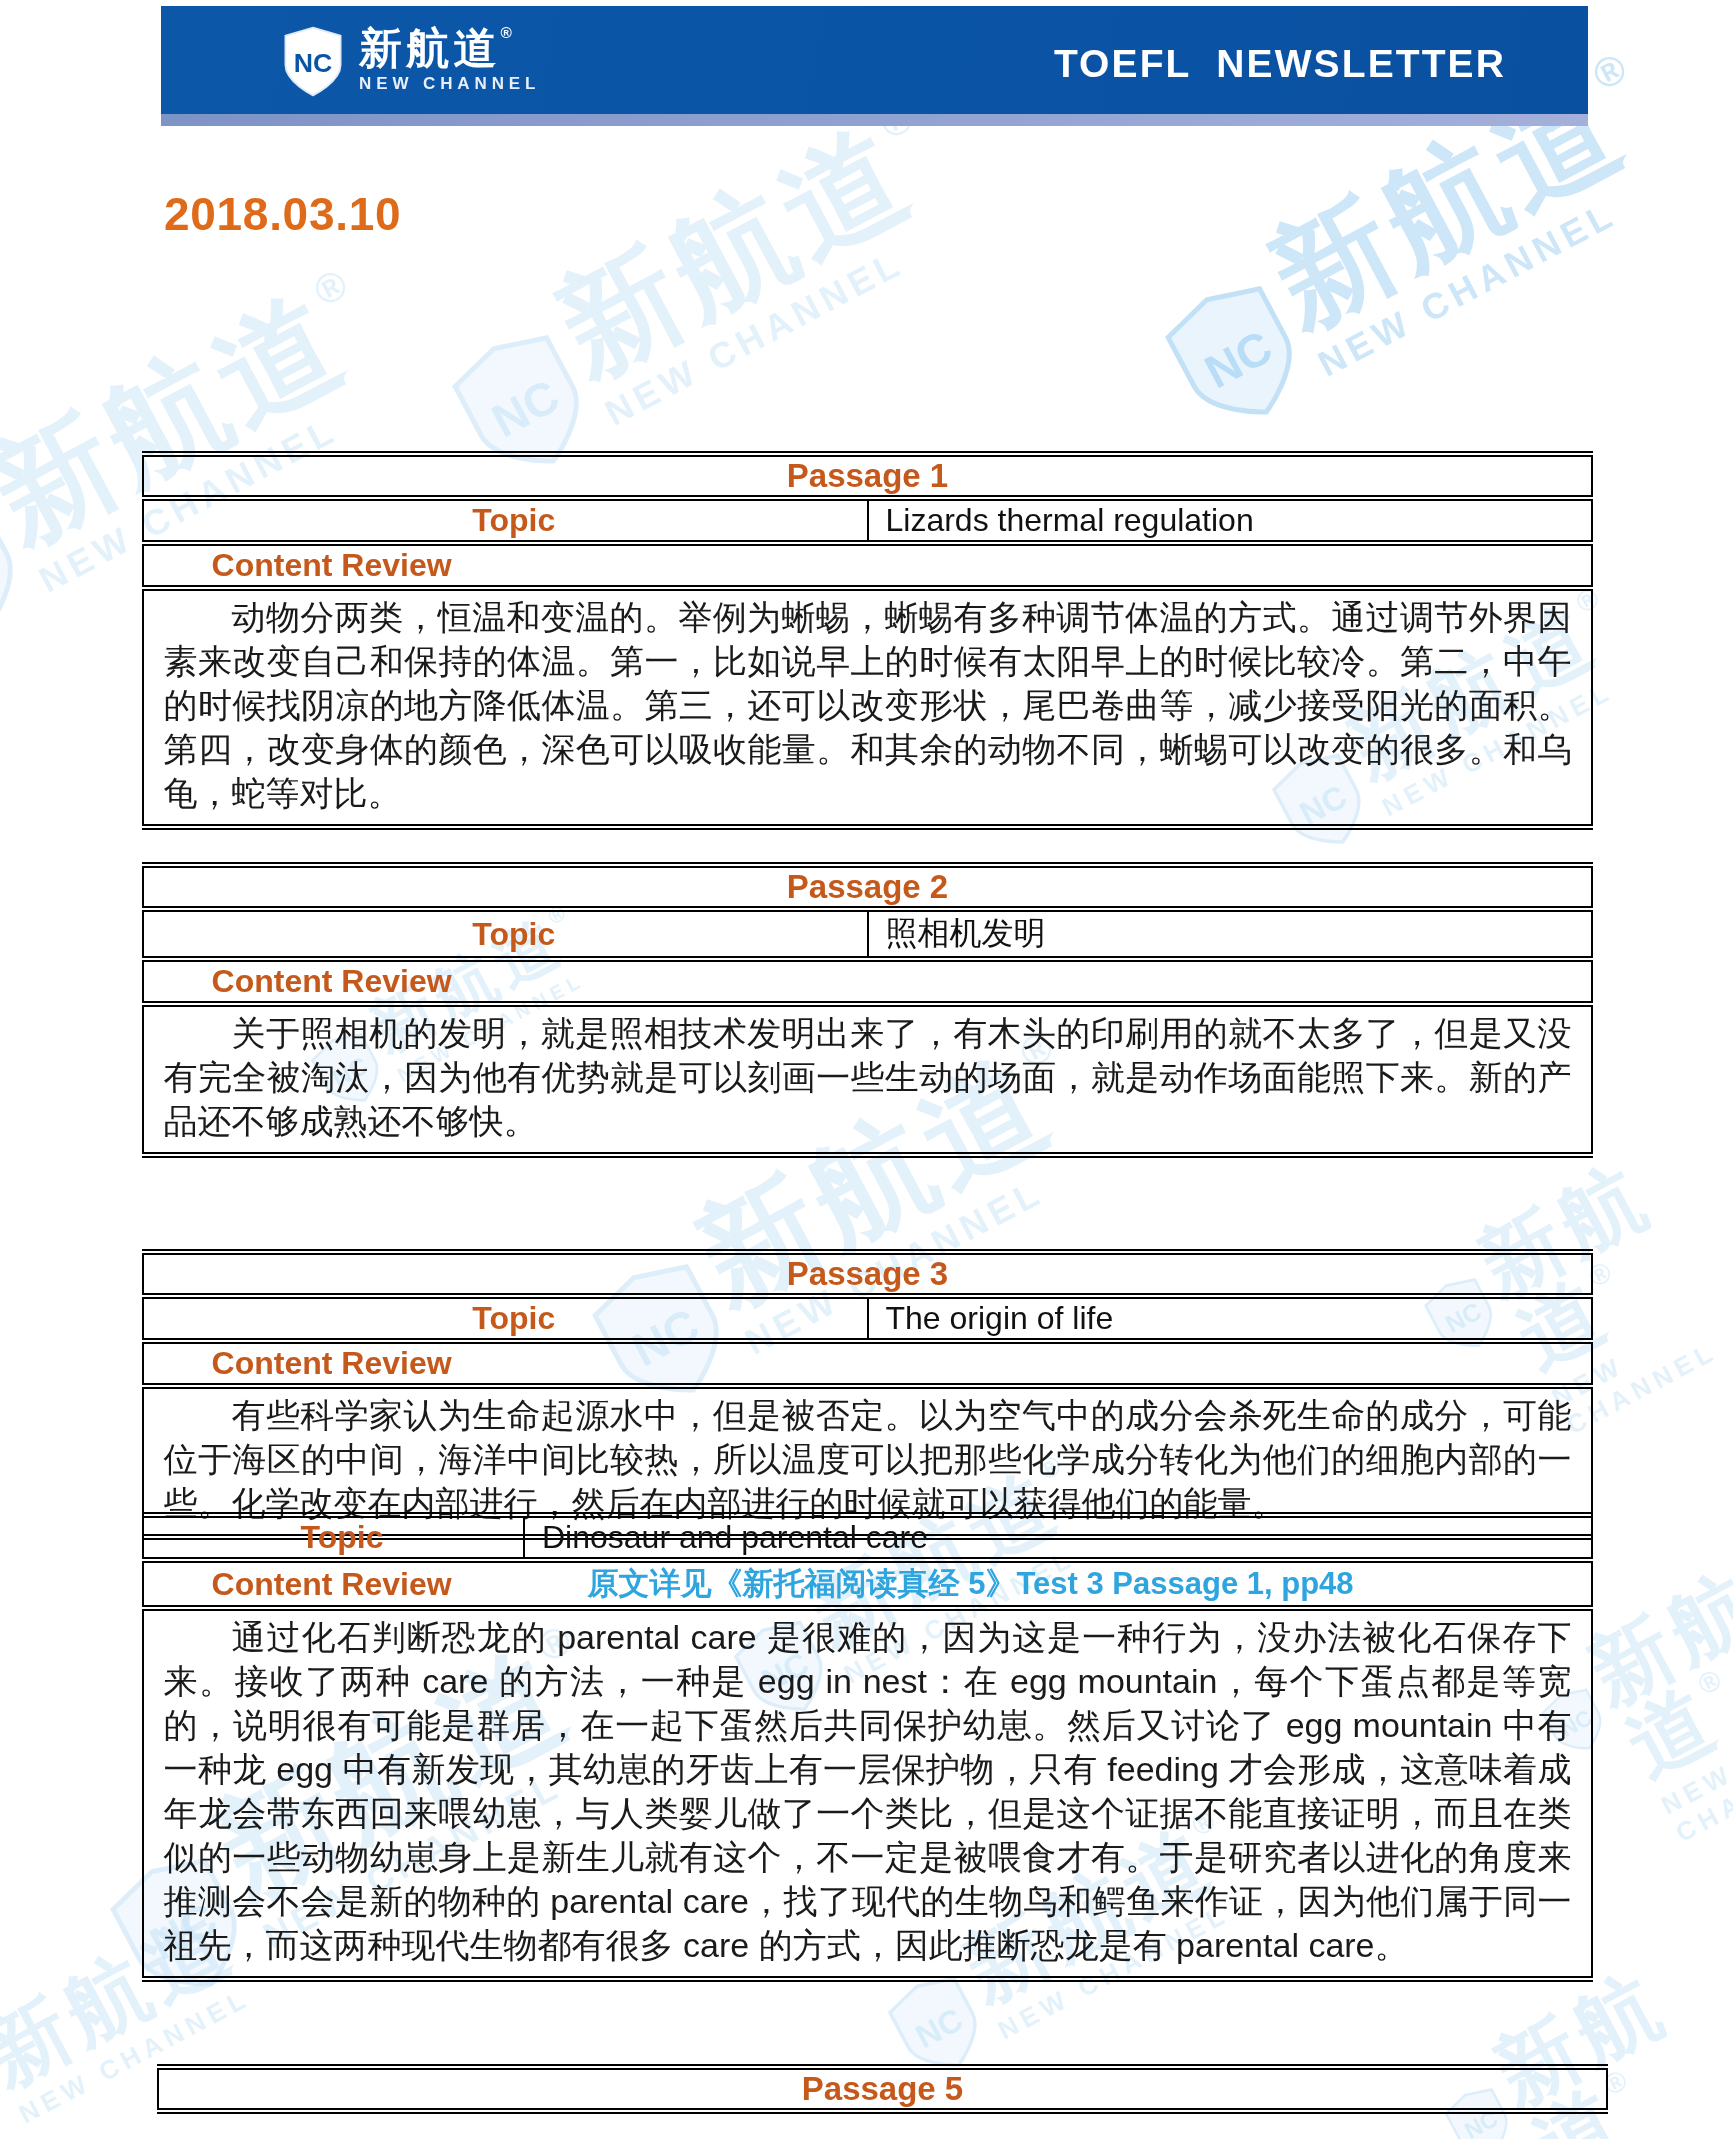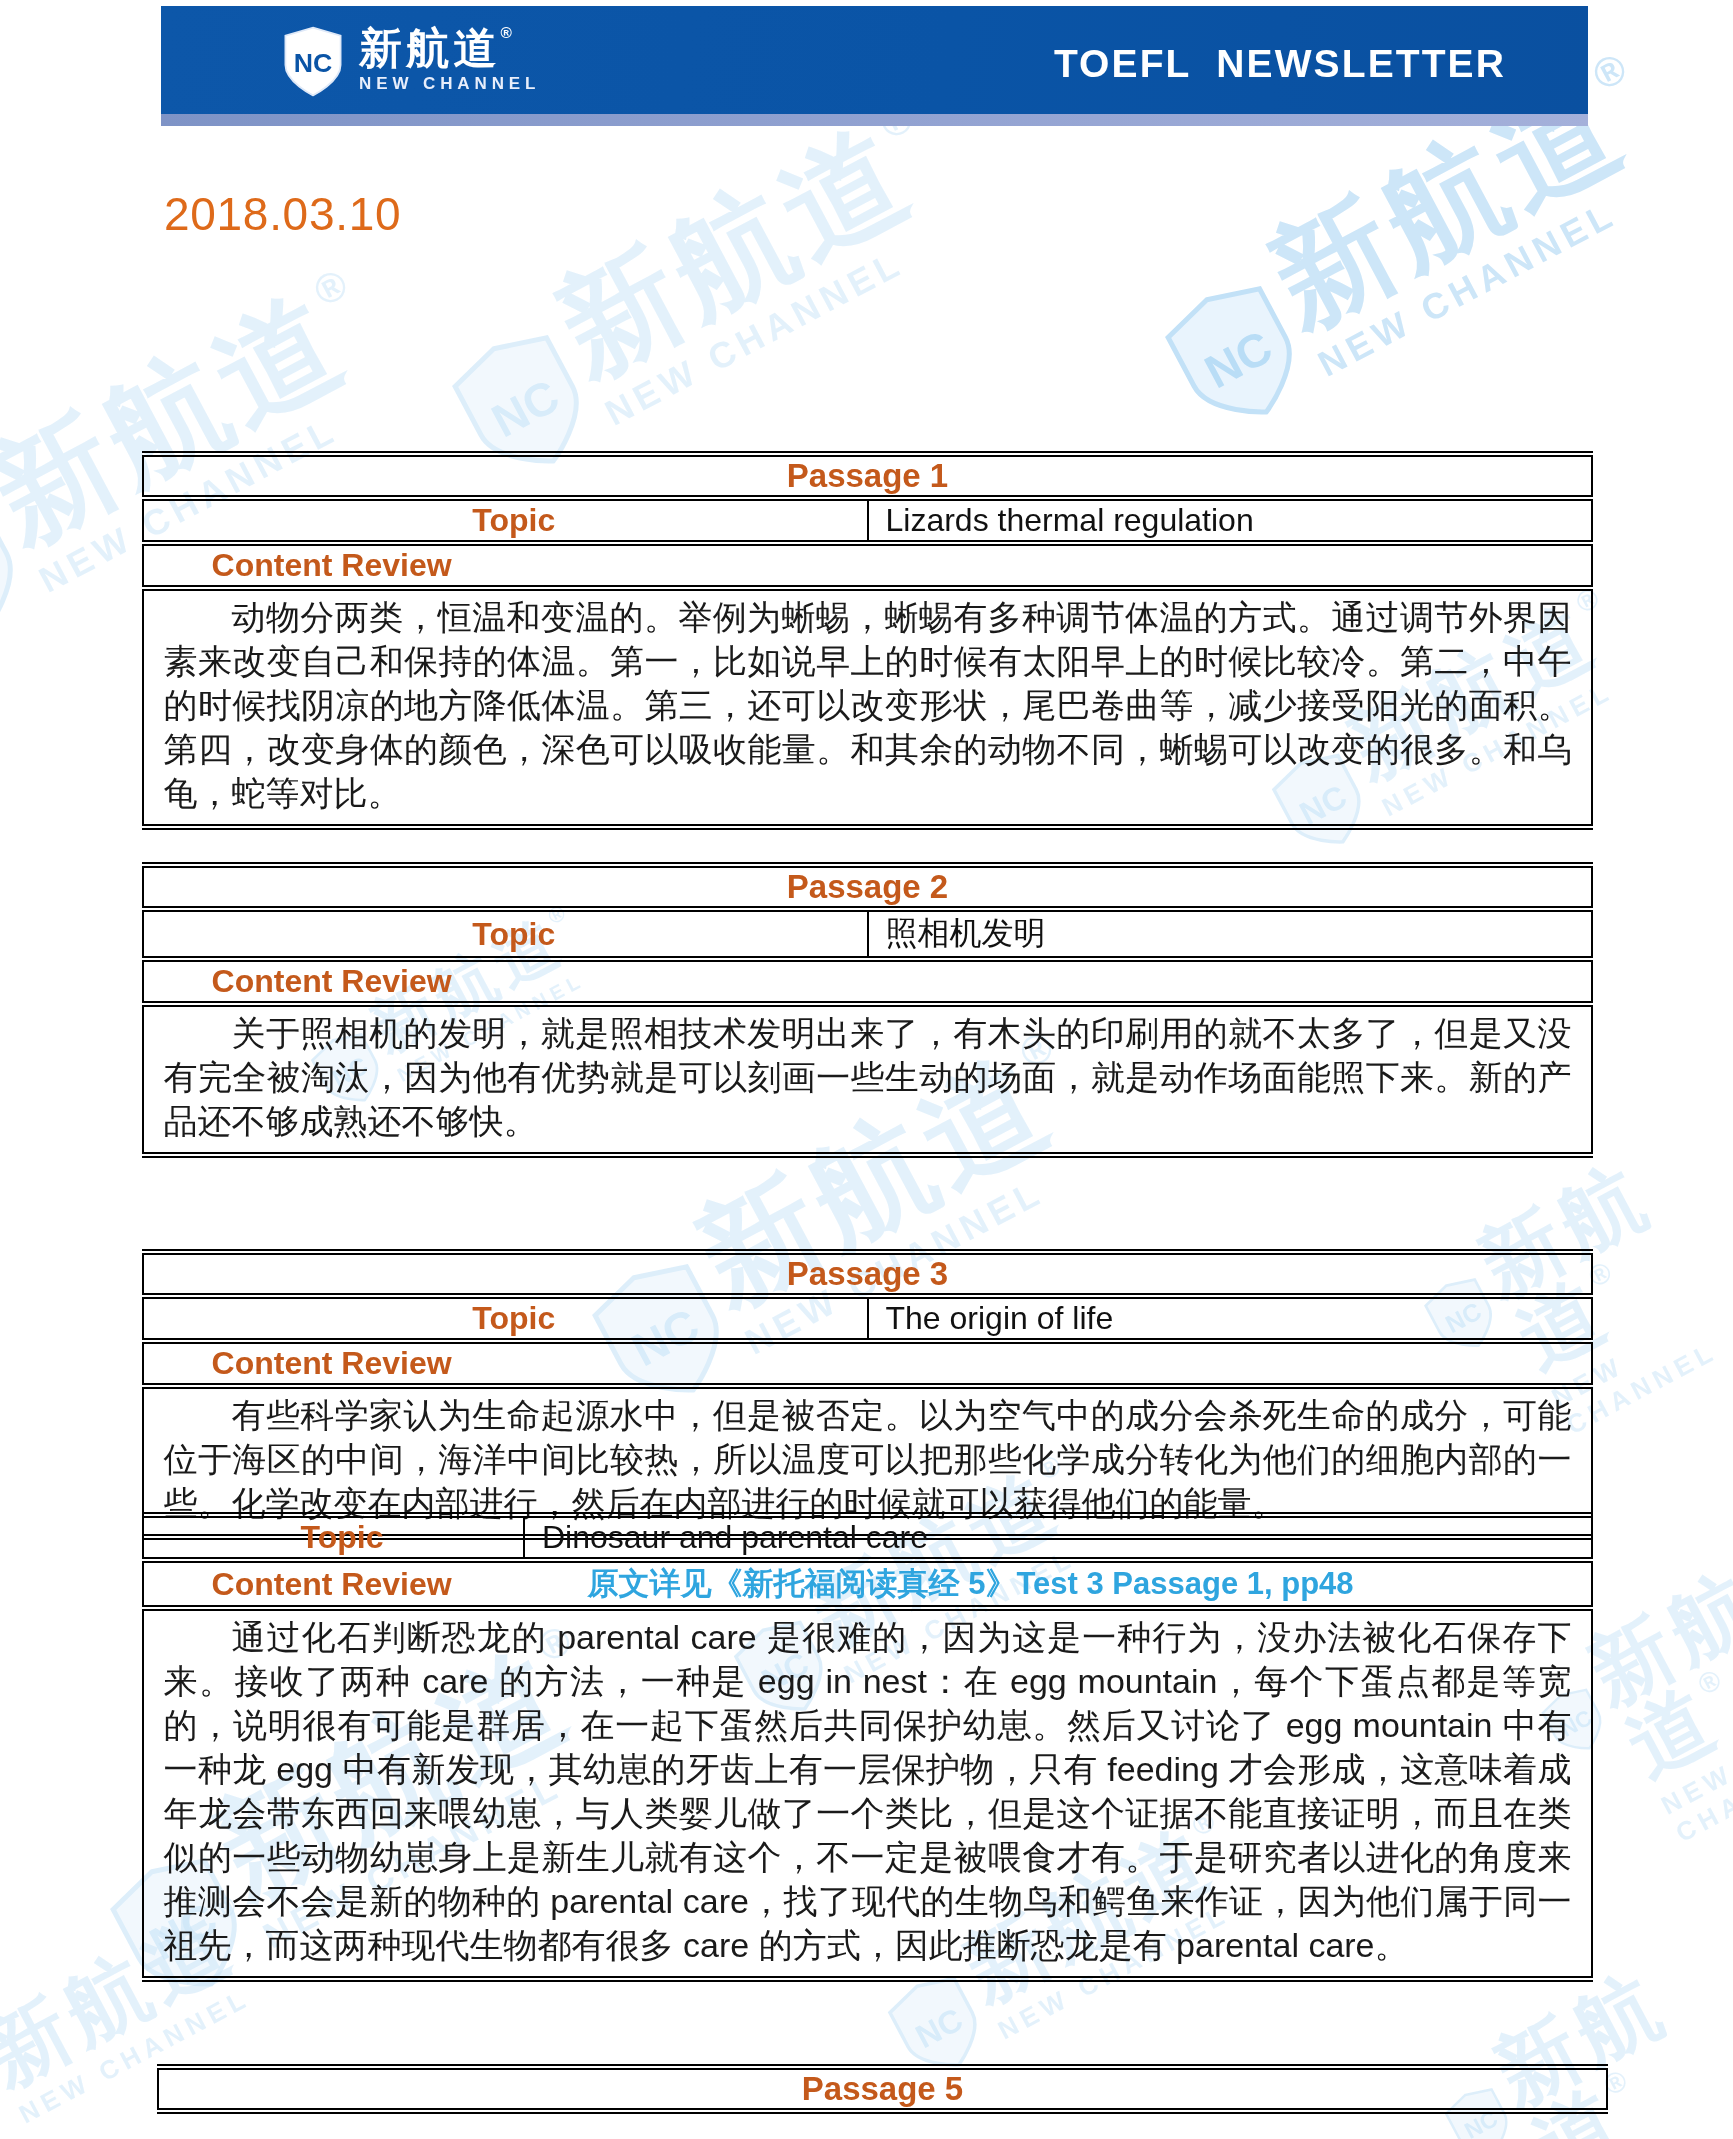--- a/index.html
+++ b/index.html
@@ -43,21 +43,21 @@
   .brand { position:absolute; left:120px; top:19.6px; display:flex; gap:14px; align-items:flex-start; }
   .brand svg { width:64px; height:73px; }
   .brand-txt { display:flex; flex-direction:column; }
   .brand-cn { color:#ffffff; font-weight:bold; font-size:43px; letter-spacing:4.2px; line-height:1.1; }
   .brand-reg { font-size:15.4px; vertical-align:top; }
   .brand-en { color:#e8eefb; font-weight:bold; font-size:17px; letter-spacing:4.9px; margin-top:1.4px; }
   .newsletter-title { position:absolute; right:82px; top:36px; color:#ffffff;
     font-weight:bold; font-size:39px; letter-spacing:2.1px; word-spacing:12.6px; }
 
   
-  .date-text { position:absolute; left:164px; top:187px; font-size:46px; font-weight:normal;
+  .date-text { position:absolute; left:164px; top:187px; font-size:46px; font-weight:bold;
     color:#DE6A1A; z-index:2; letter-spacing:0.7px; }
   .section-title { position:absolute; left:0; top:328px; width:100%; text-align:center;
     font-size:41px; font-weight:bold; color:#111111; z-index:2; }
 
   
   table.passage-table { position:absolute; left:142px; width:1451px; border-collapse:collapse;
     table-layout:fixed; z-index:2; background:transparent; }
   table.passage-table td { border-left:2.1px solid #000; border-right:2.1px solid #000;
     border-top:6.3px double #000; border-bottom:6.3px double #000; vertical-align:middle; }
   .t1 { top:451px;border-radius:31px; } .t2 { top:862px; } .t3 { top:1249px;border-radius:10px; } .t4 { top:1512px; } .t5 { top:2064px;margin-left:15px; }

